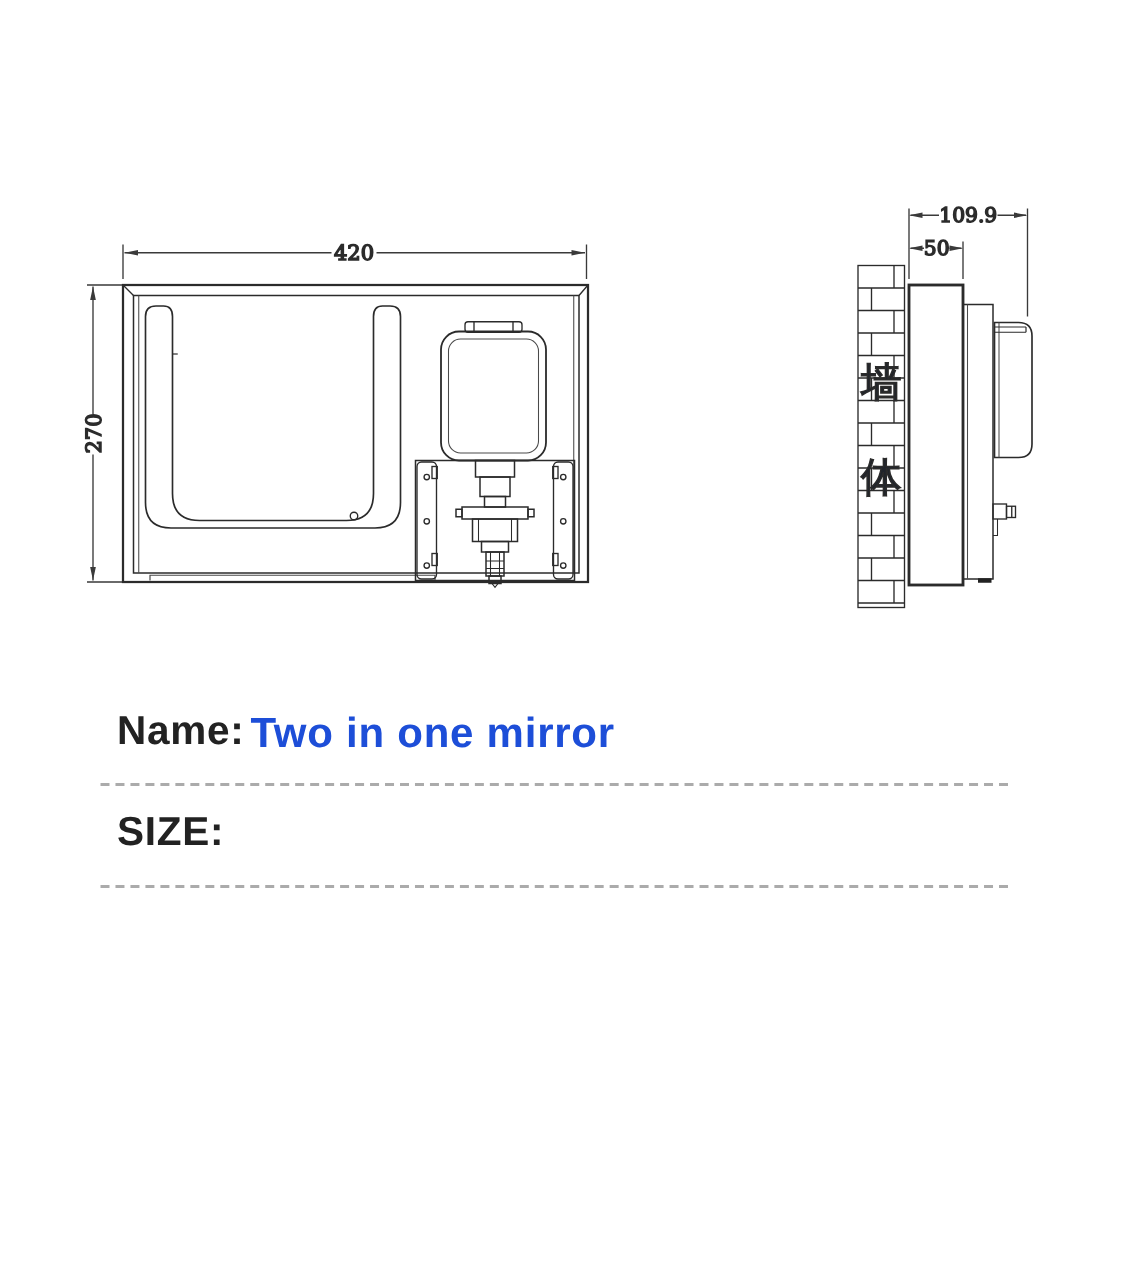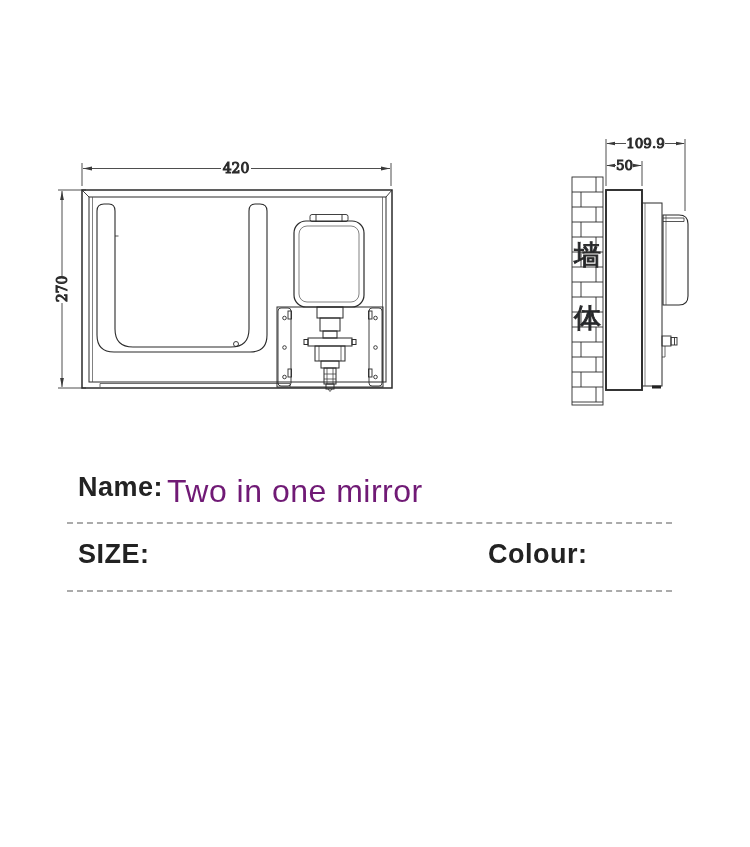--- a/index.html
+++ b/index.html
@@ -3,21 +3,21 @@
 <meta charset="utf-8">
 <style>
   html,body{margin:0;padding:0;background:#ffffff;}
   .page{position:relative;width:750px;height:847px;background:#ffffff;overflow:hidden;
         font-family:"Liberation Sans",sans-serif;}
   .drawing{position:absolute;left:0;top:0;}
   svg text.dim{font-family:"DejaVu Serif",serif;fill:#2e2e2e;}
   svg text.cjk{font-family:"DejaVu Serif",serif;fill:#20242b;}
   .spec-row{position:absolute;left:0;width:750px;height:40px;}
   .spec-label{position:absolute;font-weight:700;color:#222222;font-size:27px;letter-spacing:0.5px;}
-  .spec-value{position:absolute;font-weight:400;color:#701a75;font-size:32px;letter-spacing:0.5px;}
+  .spec-value{position:absolute;font-weight:700;color:#1d4ed8;font-size:28px;letter-spacing:0.5px;}
   .divider{position:absolute;left:67px;width:605px;height:0;border-top:2px dashed #ababab;}
 </style>
 </head>
 <body>
 
 <div class="page">
 
   <svg class="drawing" width="750" height="460" viewBox="0 0 750 460">
 
     <g stroke="#2b2b2b" fill="none" stroke-width="1">
@@ -140,18 +140,17 @@
 
   <div class="spec-row" style="top:472px;">
     <span class="spec-label" style="left:78px;">Name:</span>
     <span class="spec-value" style="left:167px;top:1px;">Two in one mirror</span>
   </div>
 
   <div class="divider" style="top:522px;"></div>
 
   <div class="spec-row" style="top:539px;">
     <span class="spec-label" style="left:78px;">SIZE:</span>
-    <span class="spec-label" style="left:488px;">Colour:</span>
   </div>
 
   <div class="divider" style="top:590px;"></div>
 
 </div>
 
 </body></html>

